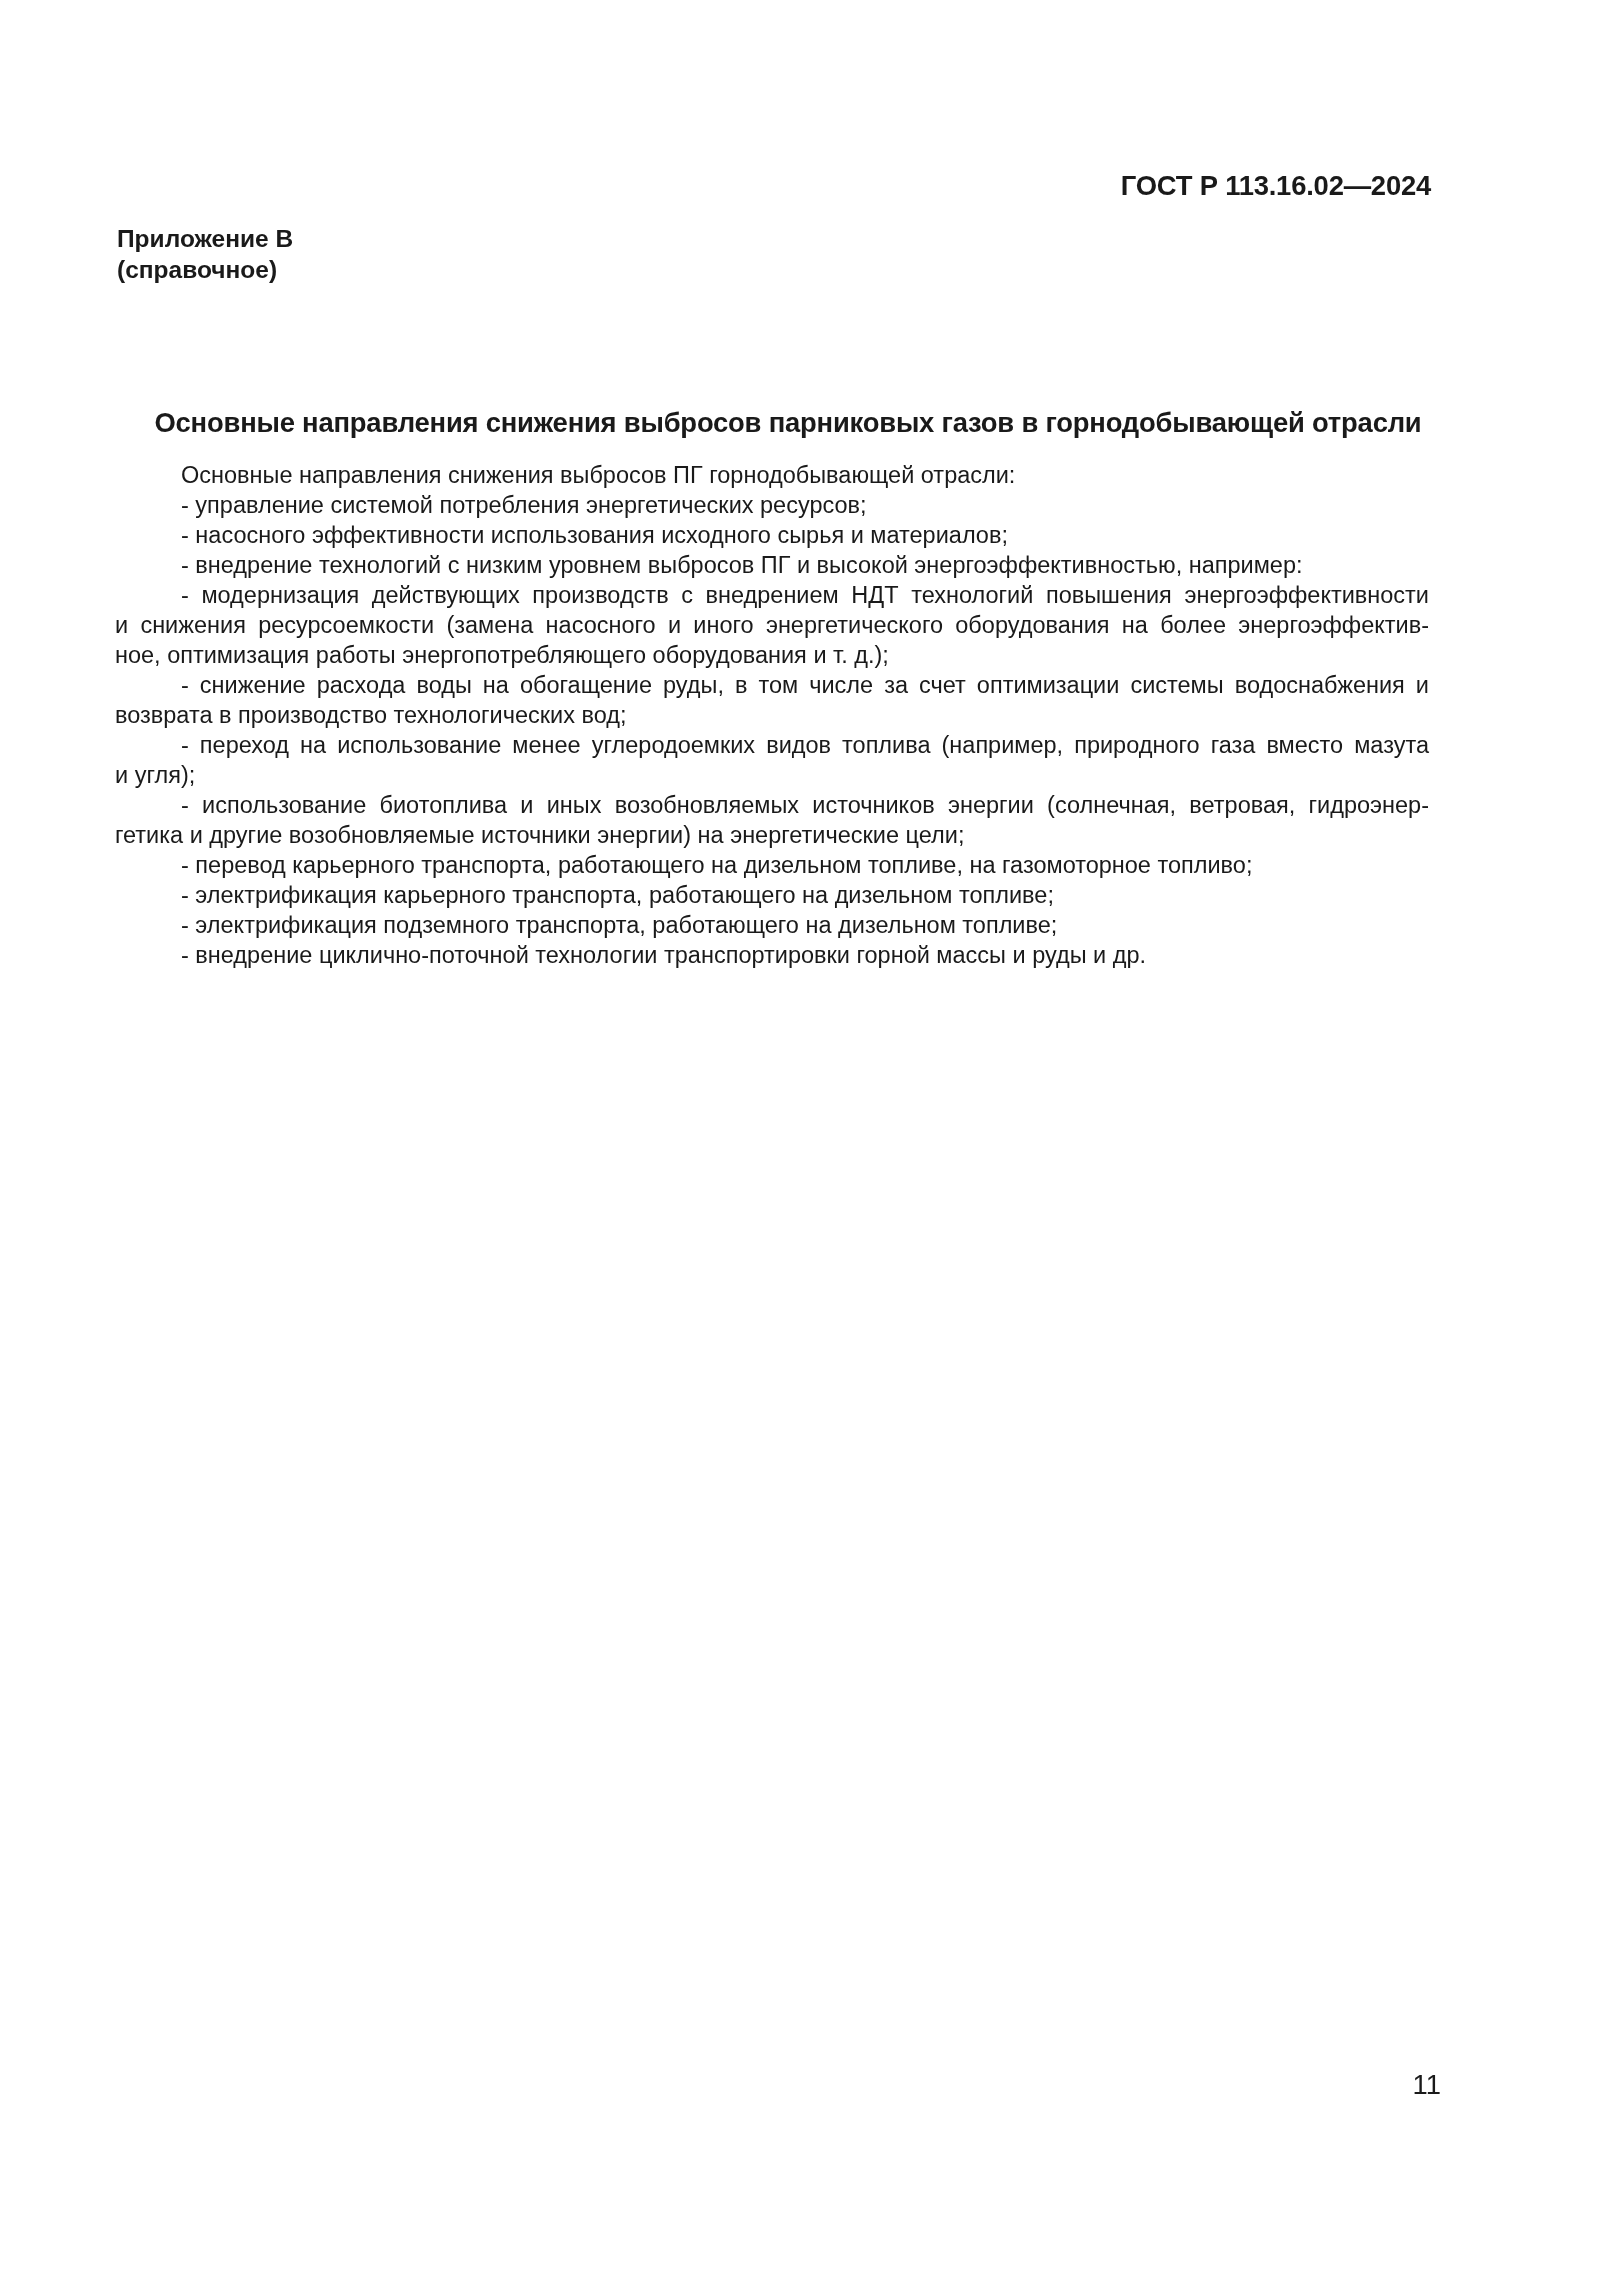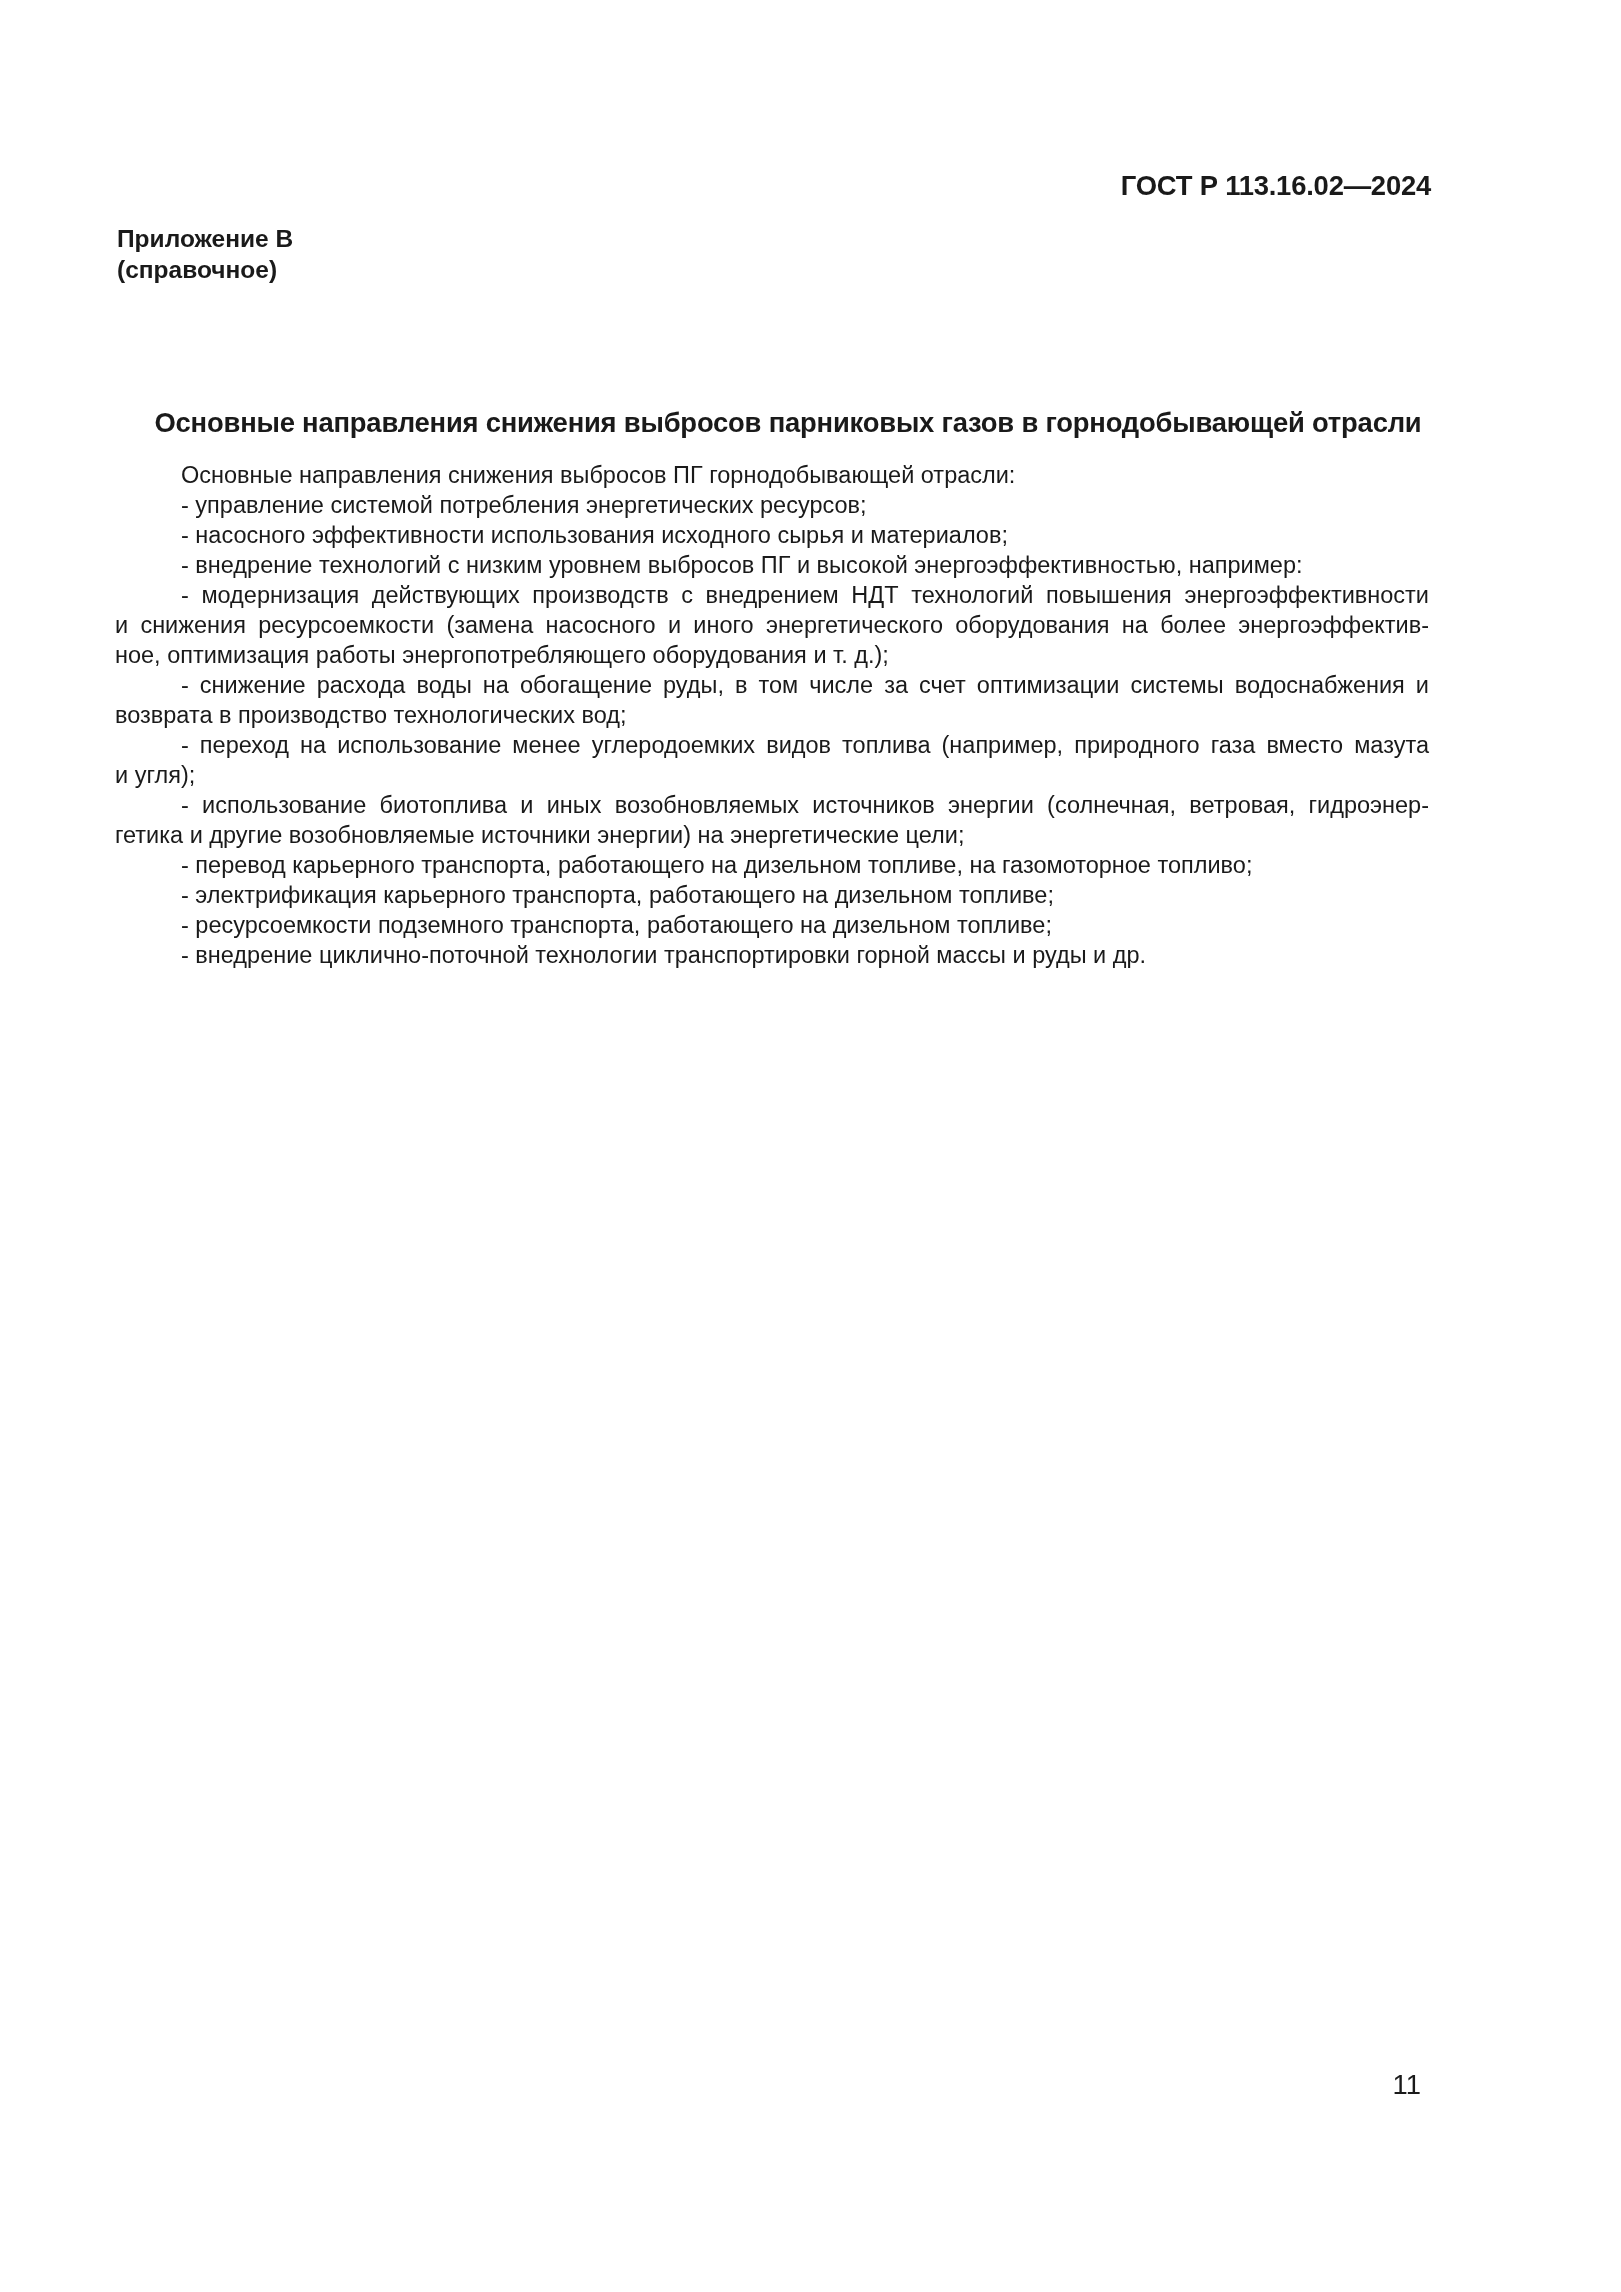--- a/index.html
+++ b/index.html
@@ -54,21 +54,21 @@
     letter-spacing:0;
   }
   .body-line{white-space:normal;}
   .body-line.first{text-indent:66px;}
   .body-line.fill{
     text-align:justify;
     text-align-last:justify;
   }
   .page-number{
     position:absolute;
-    left:107px; top:2069px; width:1314px;
+    left:127px; top:2069px; width:1314px;
     text-align:right;
     font-size:27.4px;
     line-height:31px;
   }
 </style>
 </head>
 <body>
 
 <div class="page">
 
@@ -111,21 +111,21 @@
         <div class="body-line first fill">- использование биотоплива и иных возобновляемых источников энергии (солнечная, ветровая, гидроэнер-</div>
         <div class="body-line">гетика и другие возобновляемые источники энергии) на энергетические цели;</div>
       </div>
       <div>
         <div class="body-line first">- перевод карьерного транспорта, работающего на дизельном топливе, на газомоторное топливо;</div>
       </div>
       <div>
         <div class="body-line first">- электрификация карьерного транспорта, работающего на дизельном топливе;</div>
       </div>
       <div>
-        <div class="body-line first">- ресурсоемкости подземного транспорта, работающего на дизельном топливе;</div>
+        <div class="body-line first">- электрификация подземного транспорта, работающего на дизельном топливе;</div>
       </div>
       <div>
         <div class="body-line first">- внедрение циклично-поточной технологии транспортировки горной массы и руды и др.</div>
       </div>
     </div>
 
   <div class="page-number">11</div>
 
 </div>
 

